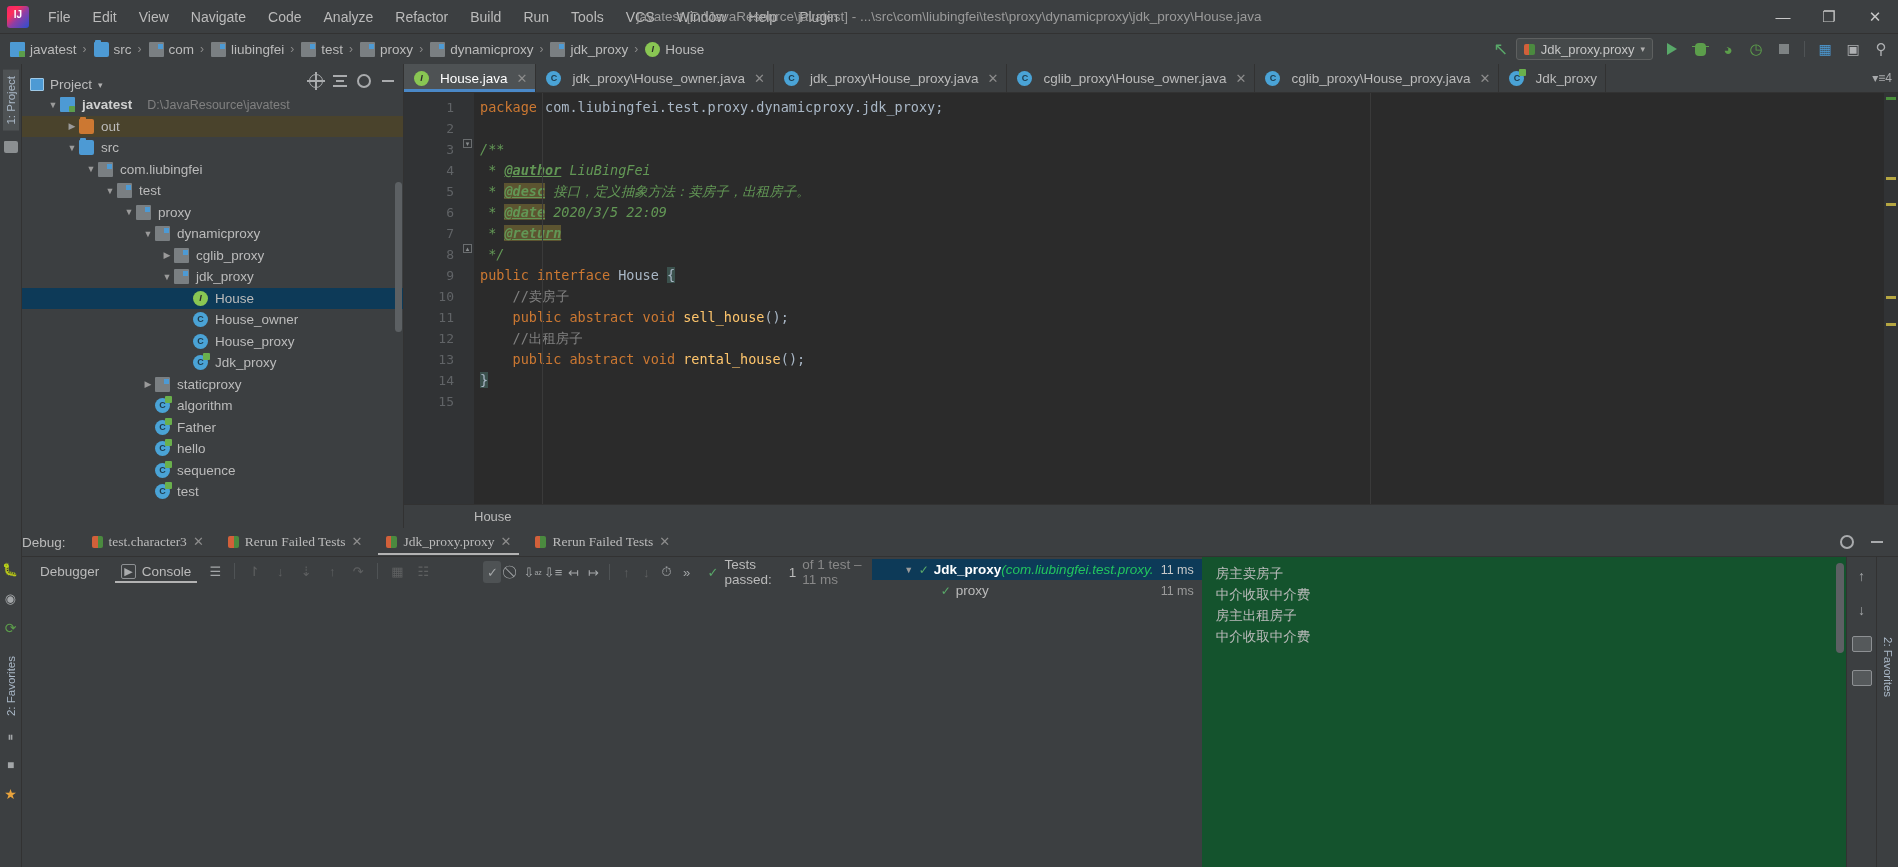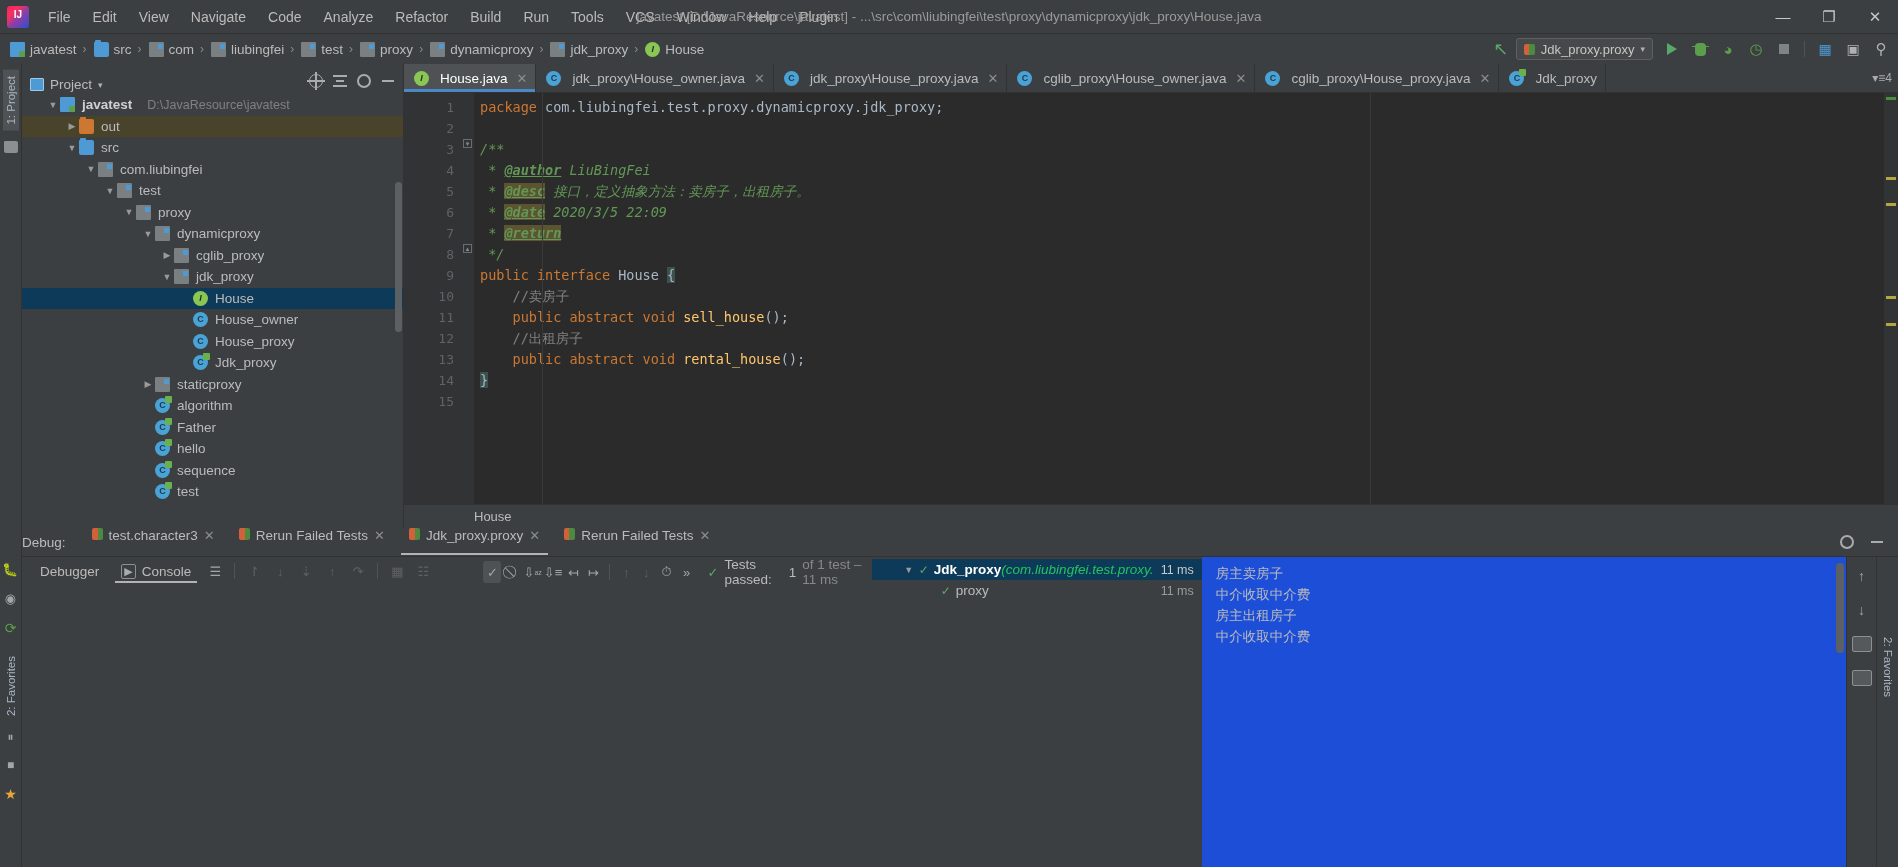--- a/index.html
+++ b/index.html
@@ -193,22 +193,22 @@
   }
 
   
   .bottom { flex: 0 0 339px; display: flex; flex-direction: column; background: #3c3f41; min-height:0;}
   .debug-tabs {
     height: 29px; flex: 0 0 29px; display: flex; align-items: center; gap: 0;
     padding-left: 22px; border-bottom: 1px solid #323232; position: relative;
   }
   .debug-label { color: #bbbbbb; font-size: 13.5px; margin-right: 14px; }
   .dtab {
-    display: flex; align-items: flex-start; gap: 6px; padding: 0 12px; height: 29px;
-    font-size: 13.5px; color: #bbbbbb; position: relative;
+    display: flex; align-items: center; gap: 6px; padding: 0 12px; height: 29px;
+    font-size: 13.5px; color: #bbbbbb; position: relative; font-family: Liberation Serif, serif;
   }
   .dtab.active::after {
     content:""; position:absolute; left:4px; right:4px; bottom:2px; height:2px; background:#b3b3b3;
   }
   .dtab .x { color: #8d8d8d; font-size: 13px; }
   .dbg-dot { width: 11px; height: 12px; background: linear-gradient(90deg,#d2603a 50%, #4b8a3f 50%); border-radius:2px;}
   .debug-tabs-right { margin-left:auto; display:flex; align-items:center; gap:8px; padding-right:10px; color:#a9abad;}
 
   .dbg-body { flex: 1 1 auto; display: flex; min-height: 0; }
   .dbg-strip {
@@ -240,21 +240,21 @@
   .dbg-split { flex:1 1 auto; display:flex; min-height:0; }
   .test-tree {
     width: 330px; flex: 0 0 330px; background:#3c3f41; padding-top:2px; overflow:hidden;
   }
   .ttrow { height: 21px; display:flex; align-items:center; font-size:13.5px; color:#bbbbbb; padding-right:8px;}
   .ttrow.sel { background:#0d3a58; }
   .ttime { margin-left:auto; color:#9a9a9a; font-size:12.5px;}
   .ttrow.sel .ttime { color:#c9c9c9; }
 
   .console {
-    flex: 1 1 auto; background: #1d4ed8; padding: 6px 0 0 14px;
+    flex: 1 1 auto; background: #14532d; padding: 6px 0 0 14px;
     font-family: "Liberation Sans", sans-serif; font-size: 13.5px; color: #bbbbbb;
     position: relative; overflow: hidden; min-width:0;
   }
   .coline { height: 21px; line-height: 21px; }
   .console-scroll-thumb{ position:absolute; right:2px; top:6px; width:8px; height:90px; background:#5c6063; border-radius:4px;}
 
   .right-strip {
     width: 30px; flex: 0 0 30px; background:#3c3f41; border-left:1px solid #323232;
     display:flex; flex-direction:column; align-items:center; padding-top:8px; gap:12px;
   }

